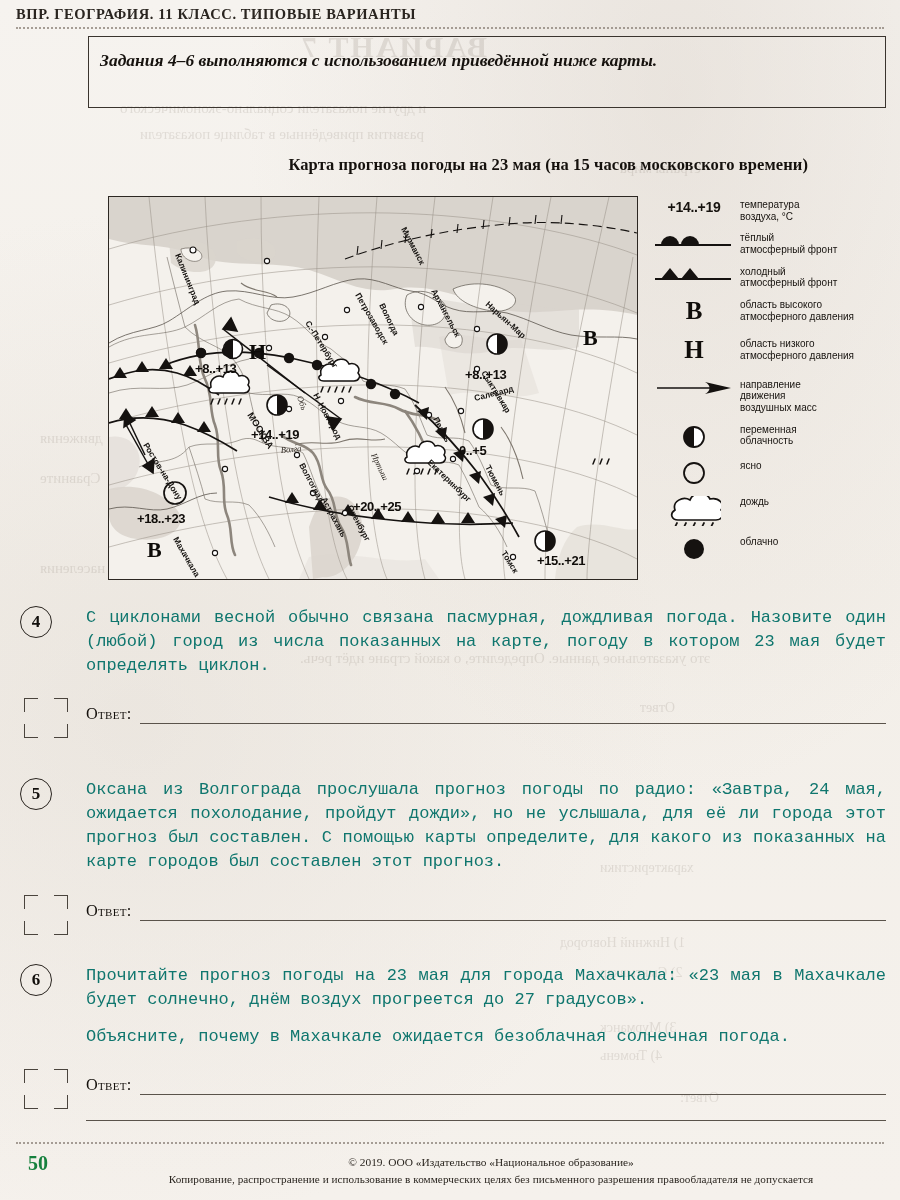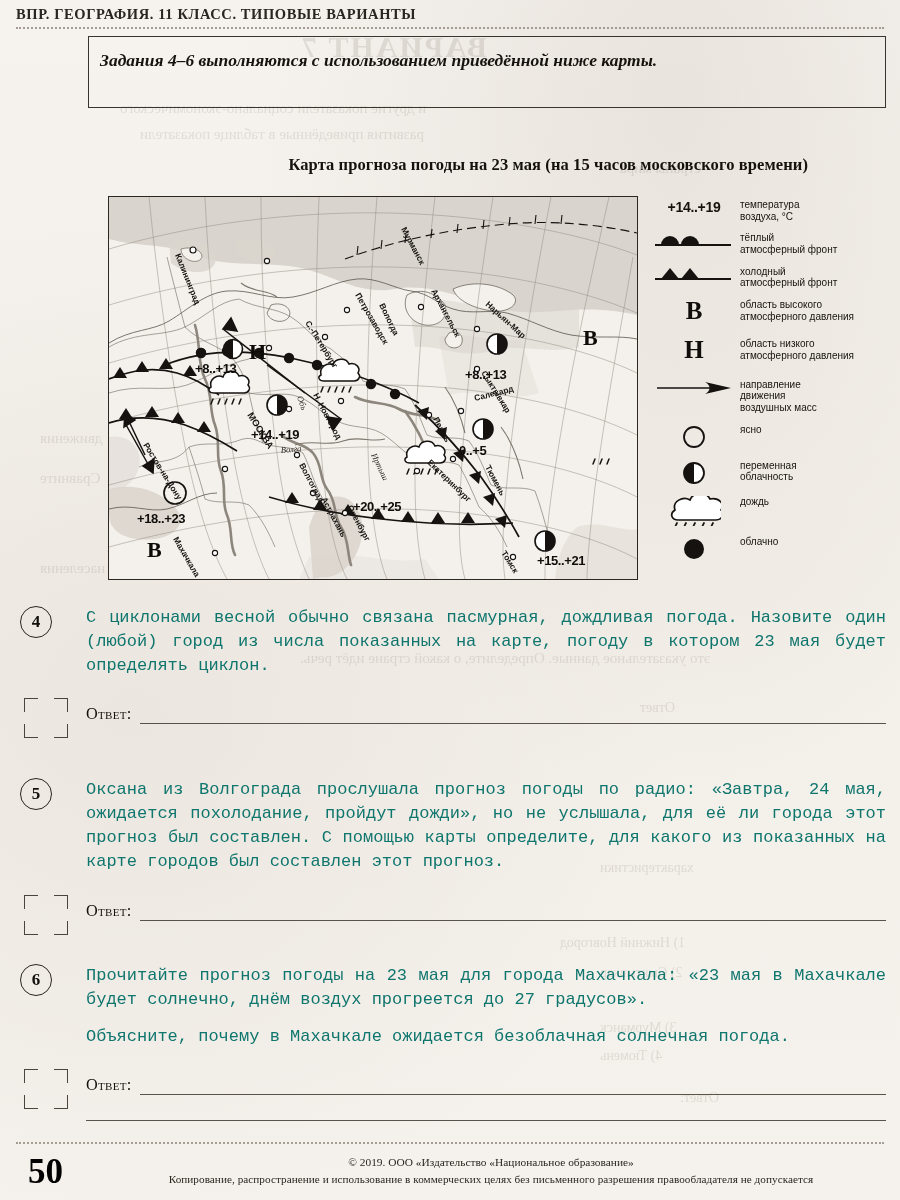--- a/index.html
+++ b/index.html
@@ -148,21 +148,21 @@
   .ans-rule2{ margin-top:24px;border-bottom:1.3px solid #5a534b;height:1px;width:100%; }
 
   
   .foot-rule{
     position:absolute;left:16px;top:1142px;width:868px;height:0;
     border-top:2px dotted #8b8178;opacity:.75;
   }
   .page-no{
     position:absolute;left:28px;top:1152px;
     font-family:"Liberation Serif", serif;
-    font-size:35px;font-weight:600;color:#000000;
+    font-size:20px;font-weight:600;color:#15803d;
   }
   .foot-c{
     position:absolute;left:96px;top:1154px;width:790px;text-align:center;
     font-family:"Liberation Serif", serif;
     font-size:11.4px;color:#2b2620;line-height:1.5;
   }
   .foot-c .l2{ font-size:11.2px; letter-spacing:.05px;}
 </style>
 </head>
 <body>
@@ -559,34 +559,34 @@
         <path d="M4,9 H58" stroke="#151210" stroke-width="1.4" fill="none"></path>
         <path d="M52,3 L78,9 L52,15 C58,12 58,6 52,3 z" fill="#151210"></path>
       </svg>
     </div>
     <div class="leg-lbl">направление<br>движения<br>воздушных масс</div>
   </div>
 
   <div class="leg-row">
     <div class="leg-sym">
       <svg width="30" height="26" viewBox="0 0 30 26">
-        <circle cx="15" cy="13" r="10" fill="none" stroke="#151210" stroke-width="1.8"></circle>
-      </svg>
-    </div>
-    <div class="leg-lbl">ясно</div>
-  </div>
-
-  <div class="leg-row">
-    <div class="leg-sym">
-      <svg width="30" height="26" viewBox="0 0 30 26">
         <circle cx="15" cy="13" r="10" fill="#fff" stroke="#151210" stroke-width="1.8"></circle>
         <path d="M15,3 a10,10 0 0 0 0,20 z" fill="#151210"></path>
       </svg>
     </div>
     <div class="leg-lbl">переменная<br>облачность</div>
+  </div>
+
+  <div class="leg-row">
+    <div class="leg-sym">
+      <svg width="30" height="26" viewBox="0 0 30 26">
+        <circle cx="15" cy="13" r="10" fill="none" stroke="#151210" stroke-width="1.8"></circle>
+      </svg>
+    </div>
+    <div class="leg-lbl">ясно</div>
   </div>
 
   <div class="leg-row">
     <div class="leg-sym">
       <svg width="54" height="30" viewBox="0 0 54 30">
         <path d="M8,14 c-3,-9 8,-14 15,-10 c3,-8 16,-9 20,-1 c9,-2 15,5 11,11 c4,4 1,10 -5,10 l-38,0 c-6,0 -9,-6 -3,-10 z" fill="#fff" stroke="#151210" stroke-width="1.7"></path>
         <g stroke="#151210" stroke-width="1.7" stroke-linecap="round">
           <path d="M10,27 l-3,6"></path>
             <path d="M19,27 l-3,6"></path>
             <path d="M28,27 l-3,6"></path>

